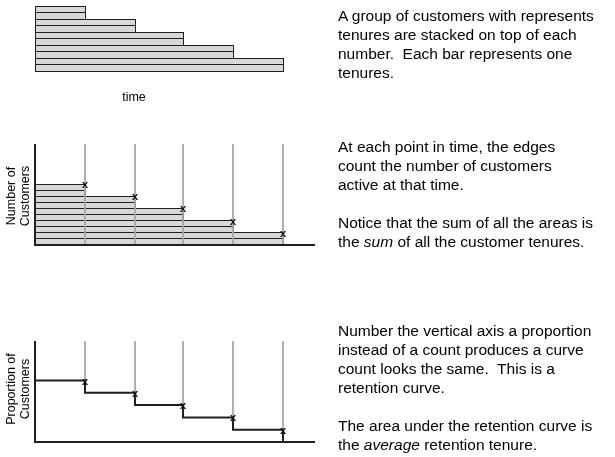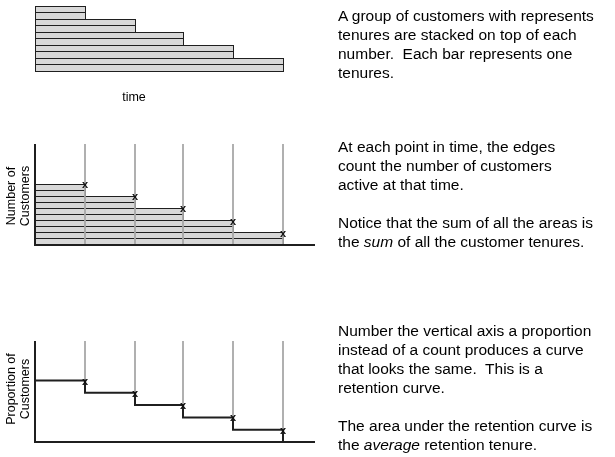--- a/index.html
+++ b/index.html
@@ -105,20 +105,20 @@
     </div>
     <div class="para">
       <div class="line"><span>Notice that the sum of all the areas is</span></div>
       <div class="line"><span>the </span><span class="bi">sum</span><span> of all the customer tenures.</span></div>
     </div>
   </div>
 <div class="caption" id="caption-3">
     <div class="para">
       <div class="line"><span>Number the vertical axis a proportion</span></div>
       <div class="line"><span>instead of a count produces a curve</span></div>
-      <div class="line"><span>that looks the same.  This is a</span></div>
+      <div class="line"><span>count looks the same.  This is a</span></div>
       <div class="line"><span>retention curve.</span></div>
     </div>
     <div class="para">
       <div class="line"><span>The area under the retention curve is</span></div>
       <div class="line"><span>the </span><span class="bi">average</span><span> retention tenure.</span></div>
     </div>
   </div>
 
 </body></html>

